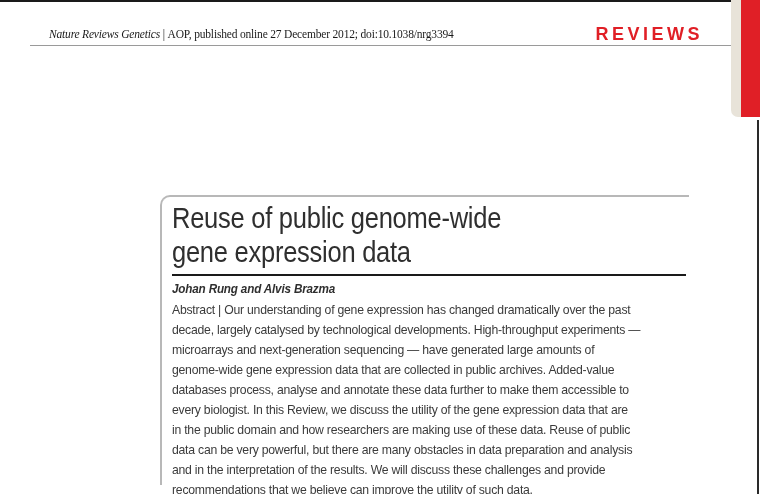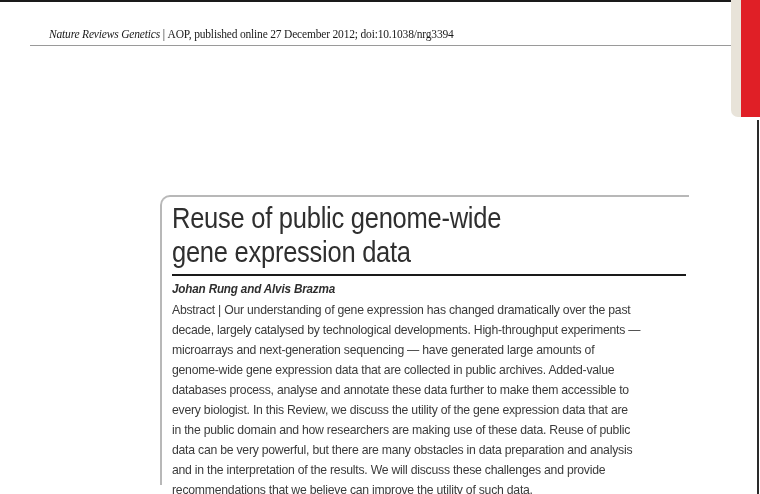--- a/index.html
+++ b/index.html
@@ -131,20 +131,21 @@
 <div class="page">
 
   <div class="top-bar"></div>
 
   <div class="header-cite">
     <span class="journal">Nature Reviews Genetics</span><span class="sep">|</span><span>AOP, published online 27 December 2012; doi:10.1038/nrg3394</span>
   </div>
 
   <div class="header-rule"></div>
 
+  <div class="reviews-label">REVIEWS</div>
 
   <div class="strip-beige"></div>
   <div class="strip-red"></div>
   <div class="page-edge-line"></div>
 
   <div class="article-box">
     <div class="article-title">
       <div>Reuse of public genome-wide</div>
       <div>gene expression data</div>
     </div>

